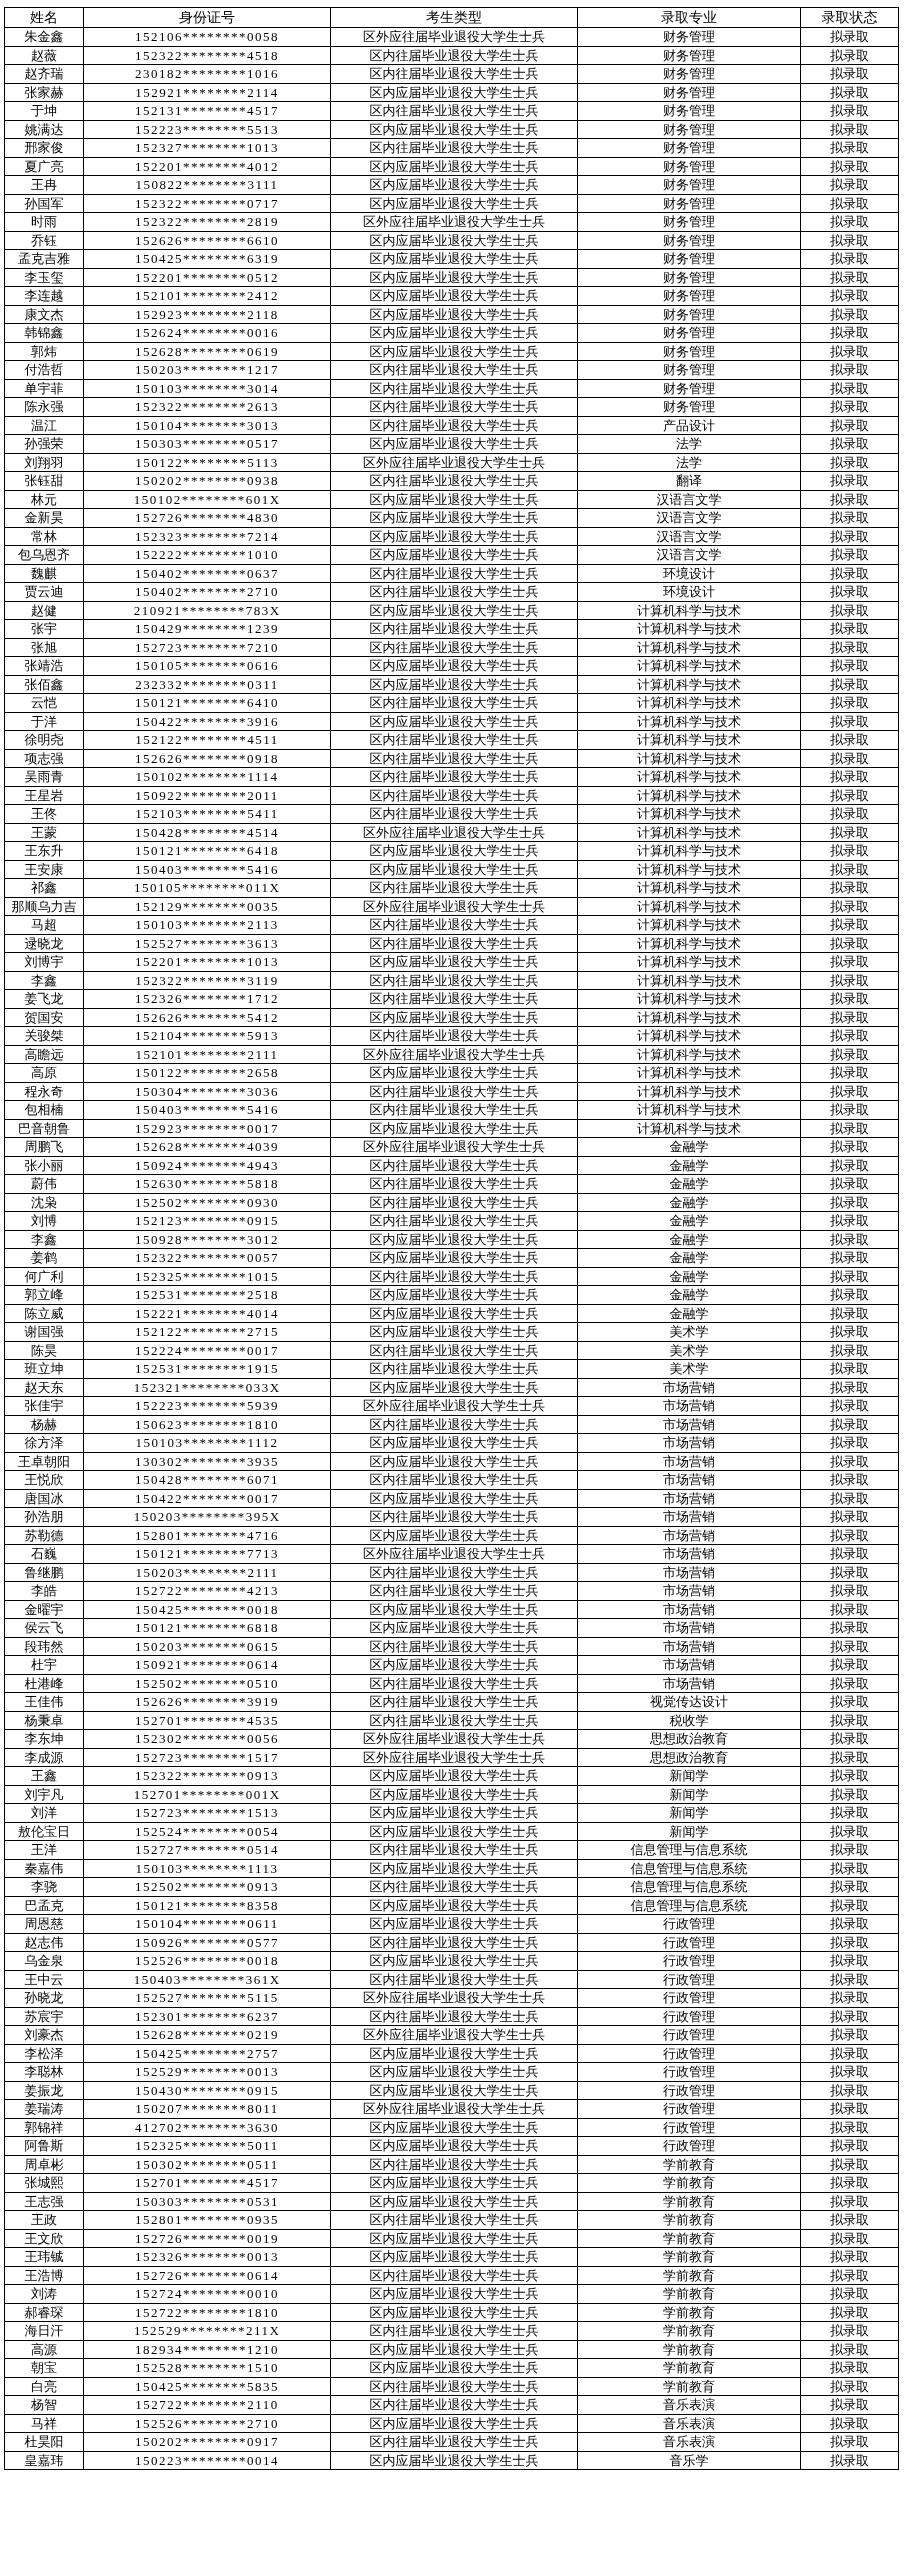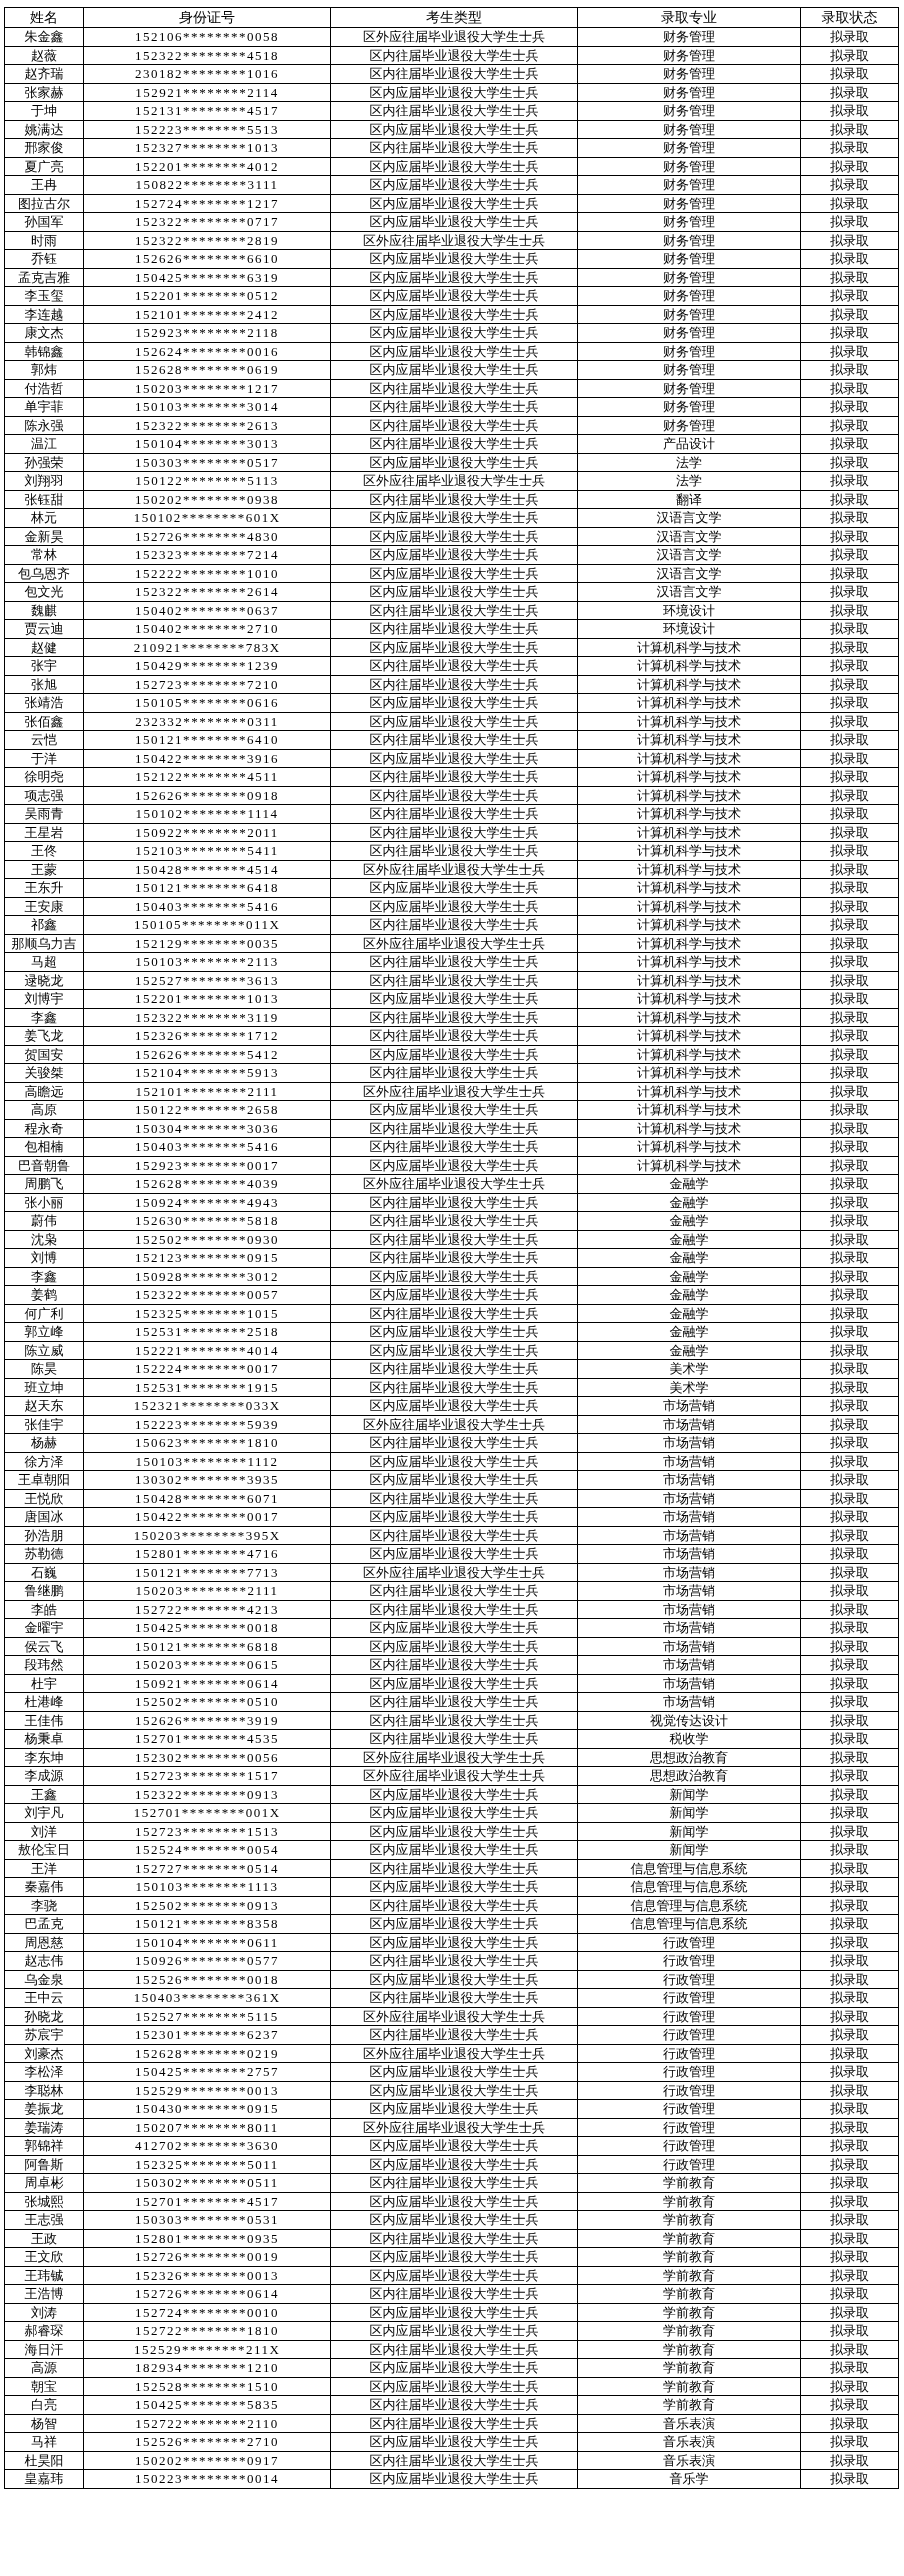--- a/index.html
+++ b/index.html
@@ -124,27 +124,20 @@
           <td>拟录取</td>
         </tr>
         <tr>
           <td>王冉</td>
           <td class="id-cell">150822********3111</td>
           <td>区内应届毕业退役大学生士兵</td>
           <td>财务管理</td>
           <td>拟录取</td>
         </tr>
         <tr>
-          <td>图拉古尔</td>
-          <td class="id-cell">152724********1217</td>
-          <td>区内应届毕业退役大学生士兵</td>
-          <td>财务管理</td>
-          <td>拟录取</td>
-        </tr>
-        <tr>
           <td>孙国军</td>
           <td class="id-cell">152322********0717</td>
           <td>区内应届毕业退役大学生士兵</td>
           <td>财务管理</td>
           <td>拟录取</td>
         </tr>
         <tr>
           <td>时雨</td>
           <td class="id-cell">152322********2819</td>
           <td>区外应往届毕业退役大学生士兵</td>
@@ -271,27 +264,20 @@
           <td>拟录取</td>
         </tr>
         <tr>
           <td>包乌恩齐</td>
           <td class="id-cell">152222********1010</td>
           <td>区内应届毕业退役大学生士兵</td>
           <td>汉语言文学</td>
           <td>拟录取</td>
         </tr>
         <tr>
-          <td>包文光</td>
-          <td class="id-cell">152322********2614</td>
-          <td>区内应届毕业退役大学生士兵</td>
-          <td>汉语言文学</td>
-          <td>拟录取</td>
-        </tr>
-        <tr>
           <td>魏麒</td>
           <td class="id-cell">150402********0637</td>
           <td>区内往届毕业退役大学生士兵</td>
           <td>环境设计</td>
           <td>拟录取</td>
         </tr>
         <tr>
           <td>贾云迪</td>
           <td class="id-cell">150402********2710</td>
           <td>区内往届毕业退役大学生士兵</td>
@@ -562,20 +548,27 @@
           <td class="id-cell">152531********2518</td>
           <td>区内应届毕业退役大学生士兵</td>
           <td>金融学</td>
           <td>拟录取</td>
         </tr>
         <tr>
           <td>陈立威</td>
           <td class="id-cell">152221********4014</td>
           <td>区内应届毕业退役大学生士兵</td>
           <td>金融学</td>
+          <td>拟录取</td>
+        </tr>
+        <tr>
+          <td>谢国强</td>
+          <td class="id-cell">152122********2715</td>
+          <td>区内应届毕业退役大学生士兵</td>
+          <td>美术学</td>
           <td>拟录取</td>
         </tr>
         <tr>
           <td>陈昊</td>
           <td class="id-cell">152224********0017</td>
           <td>区内往届毕业退役大学生士兵</td>
           <td>美术学</td>
           <td>拟录取</td>
         </tr>
         <tr>

